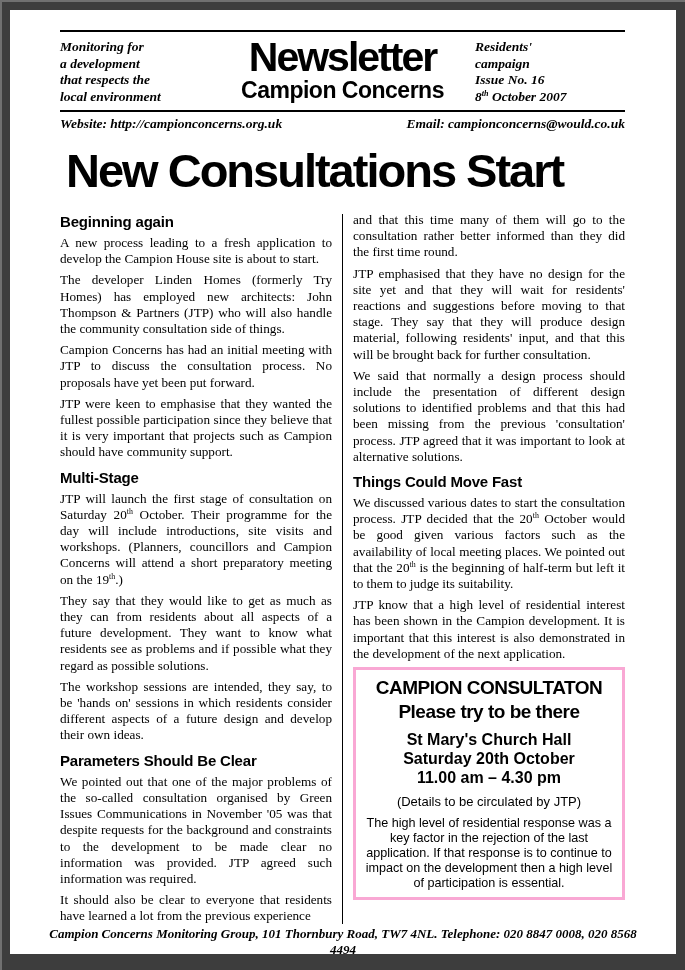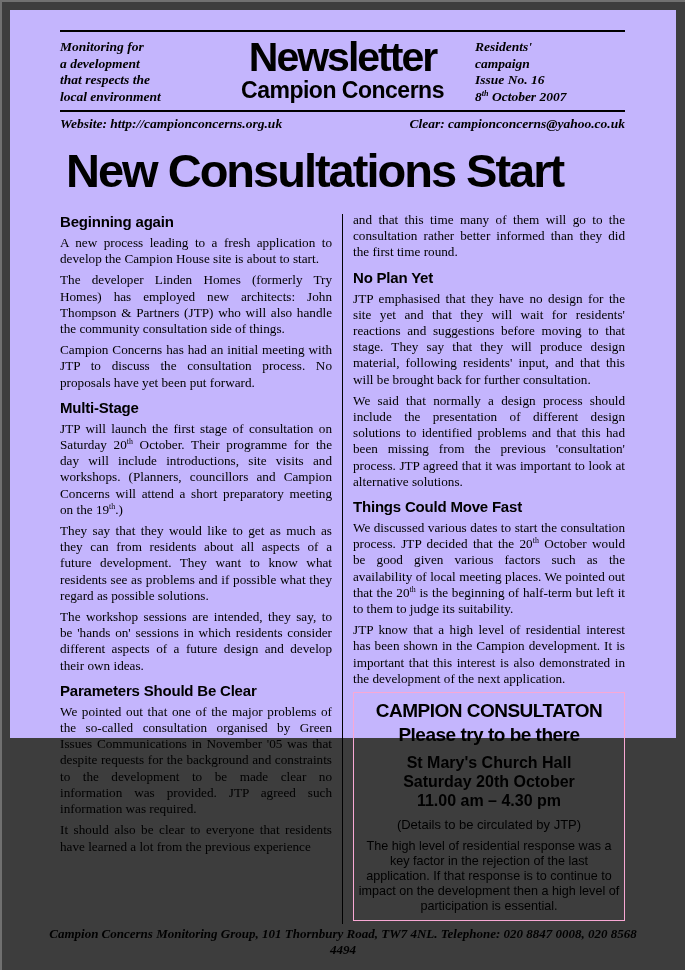--- a/index.html
+++ b/index.html
@@ -1,18 +1,18 @@
 <!DOCTYPE html>
 <html><head>
 <meta charset="utf-8">
 <style>
   html,body{margin:0;padding:0;background:#3d3d3d;}
   .frame{position:relative;width:685px;height:970px;background:#3d3d3d;overflow:hidden;
          box-shadow:inset 2px 0 0 #707070, inset 0 2px 0 #707070;}
-  .page{position:absolute;left:10px;top:10px;width:666px;height:728px;background:#c4b5fd;color:#000;}
+  .page{position:absolute;left:10px;top:10px;width:666px;height:944px;background:#ffffff;color:#000;}
 
   .rule{position:absolute;left:50px;width:565px;height:2px;background:#000;}
   .rule-top{top:20px;}
   .rule-mid{top:100px;}
 
   .masthead{position:absolute;left:50px;top:25px;width:565px;height:74px;display:flex;justify-content:space-between;}
   .tagline{width:150px;font:italic 13.5px/16.5px "Liberation Serif", serif;font-weight:600;padding-top:4px;}
   .brand{flex:1;text-align:center;}
   .brand-title{font:bold 41px/40px "Liberation Sans", sans-serif;letter-spacing:-2px;margin-top:2px;}
   .brand-subtitle{font:bold 23px/26px "Liberation Sans", sans-serif;letter-spacing:-0.5px;}
@@ -25,21 +25,21 @@
             font:bold 47px/56px "Liberation Sans", sans-serif;letter-spacing:-2px;white-space:nowrap;}
 
   .bodycols{position:absolute;left:50px;top:202px;width:565px;height:716px;display:flex;overflow:hidden;}
   .col{width:272px;font:13.2px/16.2px "Liberation Serif", serif;text-align:justify;}
   .divider{width:1px;height:710px;background:#000;margin:2px 10px 0 10px;}
   .col p{margin:0 0 5px 0;}
   .col h3{margin:7px 0 4px 0;font:bold 15px/19px "Liberation Sans", sans-serif;letter-spacing:-0.2px;}
   .col h3:first-child{margin-top:0;}
   sup{font-size:0.6em;vertical-align:super;line-height:0;}
 
-  .notice{border:1px solid #f9a8d4;margin-top:5px;padding:6px 4px 6px;text-align:center;
+  .notice{border:3px solid #f9a8d4;margin-top:5px;padding:6px 4px 6px;text-align:center;
           font-family:"Liberation Sans", sans-serif;}
   .notice-title{font-weight:bold;font-size:19px;line-height:24px;letter-spacing:-0.5px;white-space:nowrap;}
   .notice-venue{font-weight:bold;font-size:16px;line-height:19px;}
   .notice-venue-first{margin-top:6px;}
   .notice-details{font-size:13px;line-height:15px;margin-top:7px;}
   .notice-note{font-size:12.6px;line-height:15px;margin-top:7px;}
 
   .footer{position:absolute;left:30px;top:916px;width:606px;text-align:center;
           font:italic bold 13px/16px "Liberation Serif", serif;}
 </style>
@@ -67,45 +67,45 @@
         <div>campaign</div>
         <div>Issue No. 16</div>
         <div>8<sup>th</sup> October 2007</div>
       </div>
     </div>
 
     <div class="rule rule-mid"></div>
 
     <div class="contact-row">
       <span>Website: http://campionconcerns.org.uk</span>
-      <span>Clear: campionconcerns@yahoo.co.uk</span>
+      <span>Email: campionconcerns@would.co.uk</span>
     </div>
 
     <h1 class="headline">New Consultations Start</h1>
 
     <div class="bodycols">
       <div class="col">
         <h3>Beginning again</h3>
         <p>A new process leading to a fresh application to develop the Campion House site is about to start.</p>
         <p>The developer Linden Homes (formerly Try Homes) has employed new architects: John Thompson &amp; Partners (JTP) who will also handle the community consultation side of things.</p>
         <p>Campion Concerns has had an initial meeting with JTP to discuss the consultation process. No proposals have yet been put forward.</p>
+        <p>JTP were keen to emphasise that they wanted the fullest possible participation since they believe that it is very important that projects such as Campion should have community support.</p>
         <h3>Multi-Stage</h3>
         <p>JTP will launch the first stage of consultation on Saturday 20<sup>th</sup> October. Their programme for the day will include introductions, site visits and workshops. (Planners, councillors and Campion Concerns will attend a short preparatory meeting on the 19<sup>th</sup>.)</p>
         <p>They say that they would like to get as much as they can from residents about all aspects of a future development. They want to know what residents see as problems and if possible what they regard as possible solutions.</p>
         <p>The workshop sessions are intended, they say, to be 'hands on' sessions in which residents consider different aspects of a future design and develop their own ideas.</p>
         <h3>Parameters Should Be Clear</h3>
         <p>We pointed out that one of the major problems of the so-called consultation organised by Green Issues Communications in November '05 was that despite requests for the background and constraints to the development to be made clear no information was provided. JTP agreed such information was required.</p>
         <p>It should also be clear to everyone that residents have learned a lot from the previous experience</p>
       </div>
 
       <div class="divider"></div>
 
       <div class="col">
         <p>and that this time many of them will go to the consultation rather better informed than they did the first time round.</p>
-        <h3>No Plan Yet</h3>
         <p>JTP emphasised that they have no design for the site yet and that they will wait for residents' reactions and suggestions before moving to that stage. They say that they will produce design material, following residents' input, and that this will be brought back for further consultation.</p>
         <p>We said that normally a design process should include the presentation of different design solutions to identified problems and that this had been missing from the previous 'consultation' process. JTP agreed that it was important to look at alternative solutions.</p>
         <h3>Things Could Move Fast</h3>
         <p>We discussed various dates to start the consultation process. JTP decided that the 20<sup>th</sup> October would be good given various factors such as the availability of local meeting places. We pointed out that the 20<sup>th</sup> is the beginning of half-term but left it to them to judge its suitability.</p>
         <p>JTP know that a high level of residential interest has been shown in the Campion development. It is important that this interest is also demonstrated in the development of the next application.</p>
 
         <div class="notice">
           <div class="notice-title">CAMPION CONSULTATON</div>
           <div class="notice-title">Please try to be there</div>
           <div class="notice-venue notice-venue-first">St Mary's Church Hall</div>

